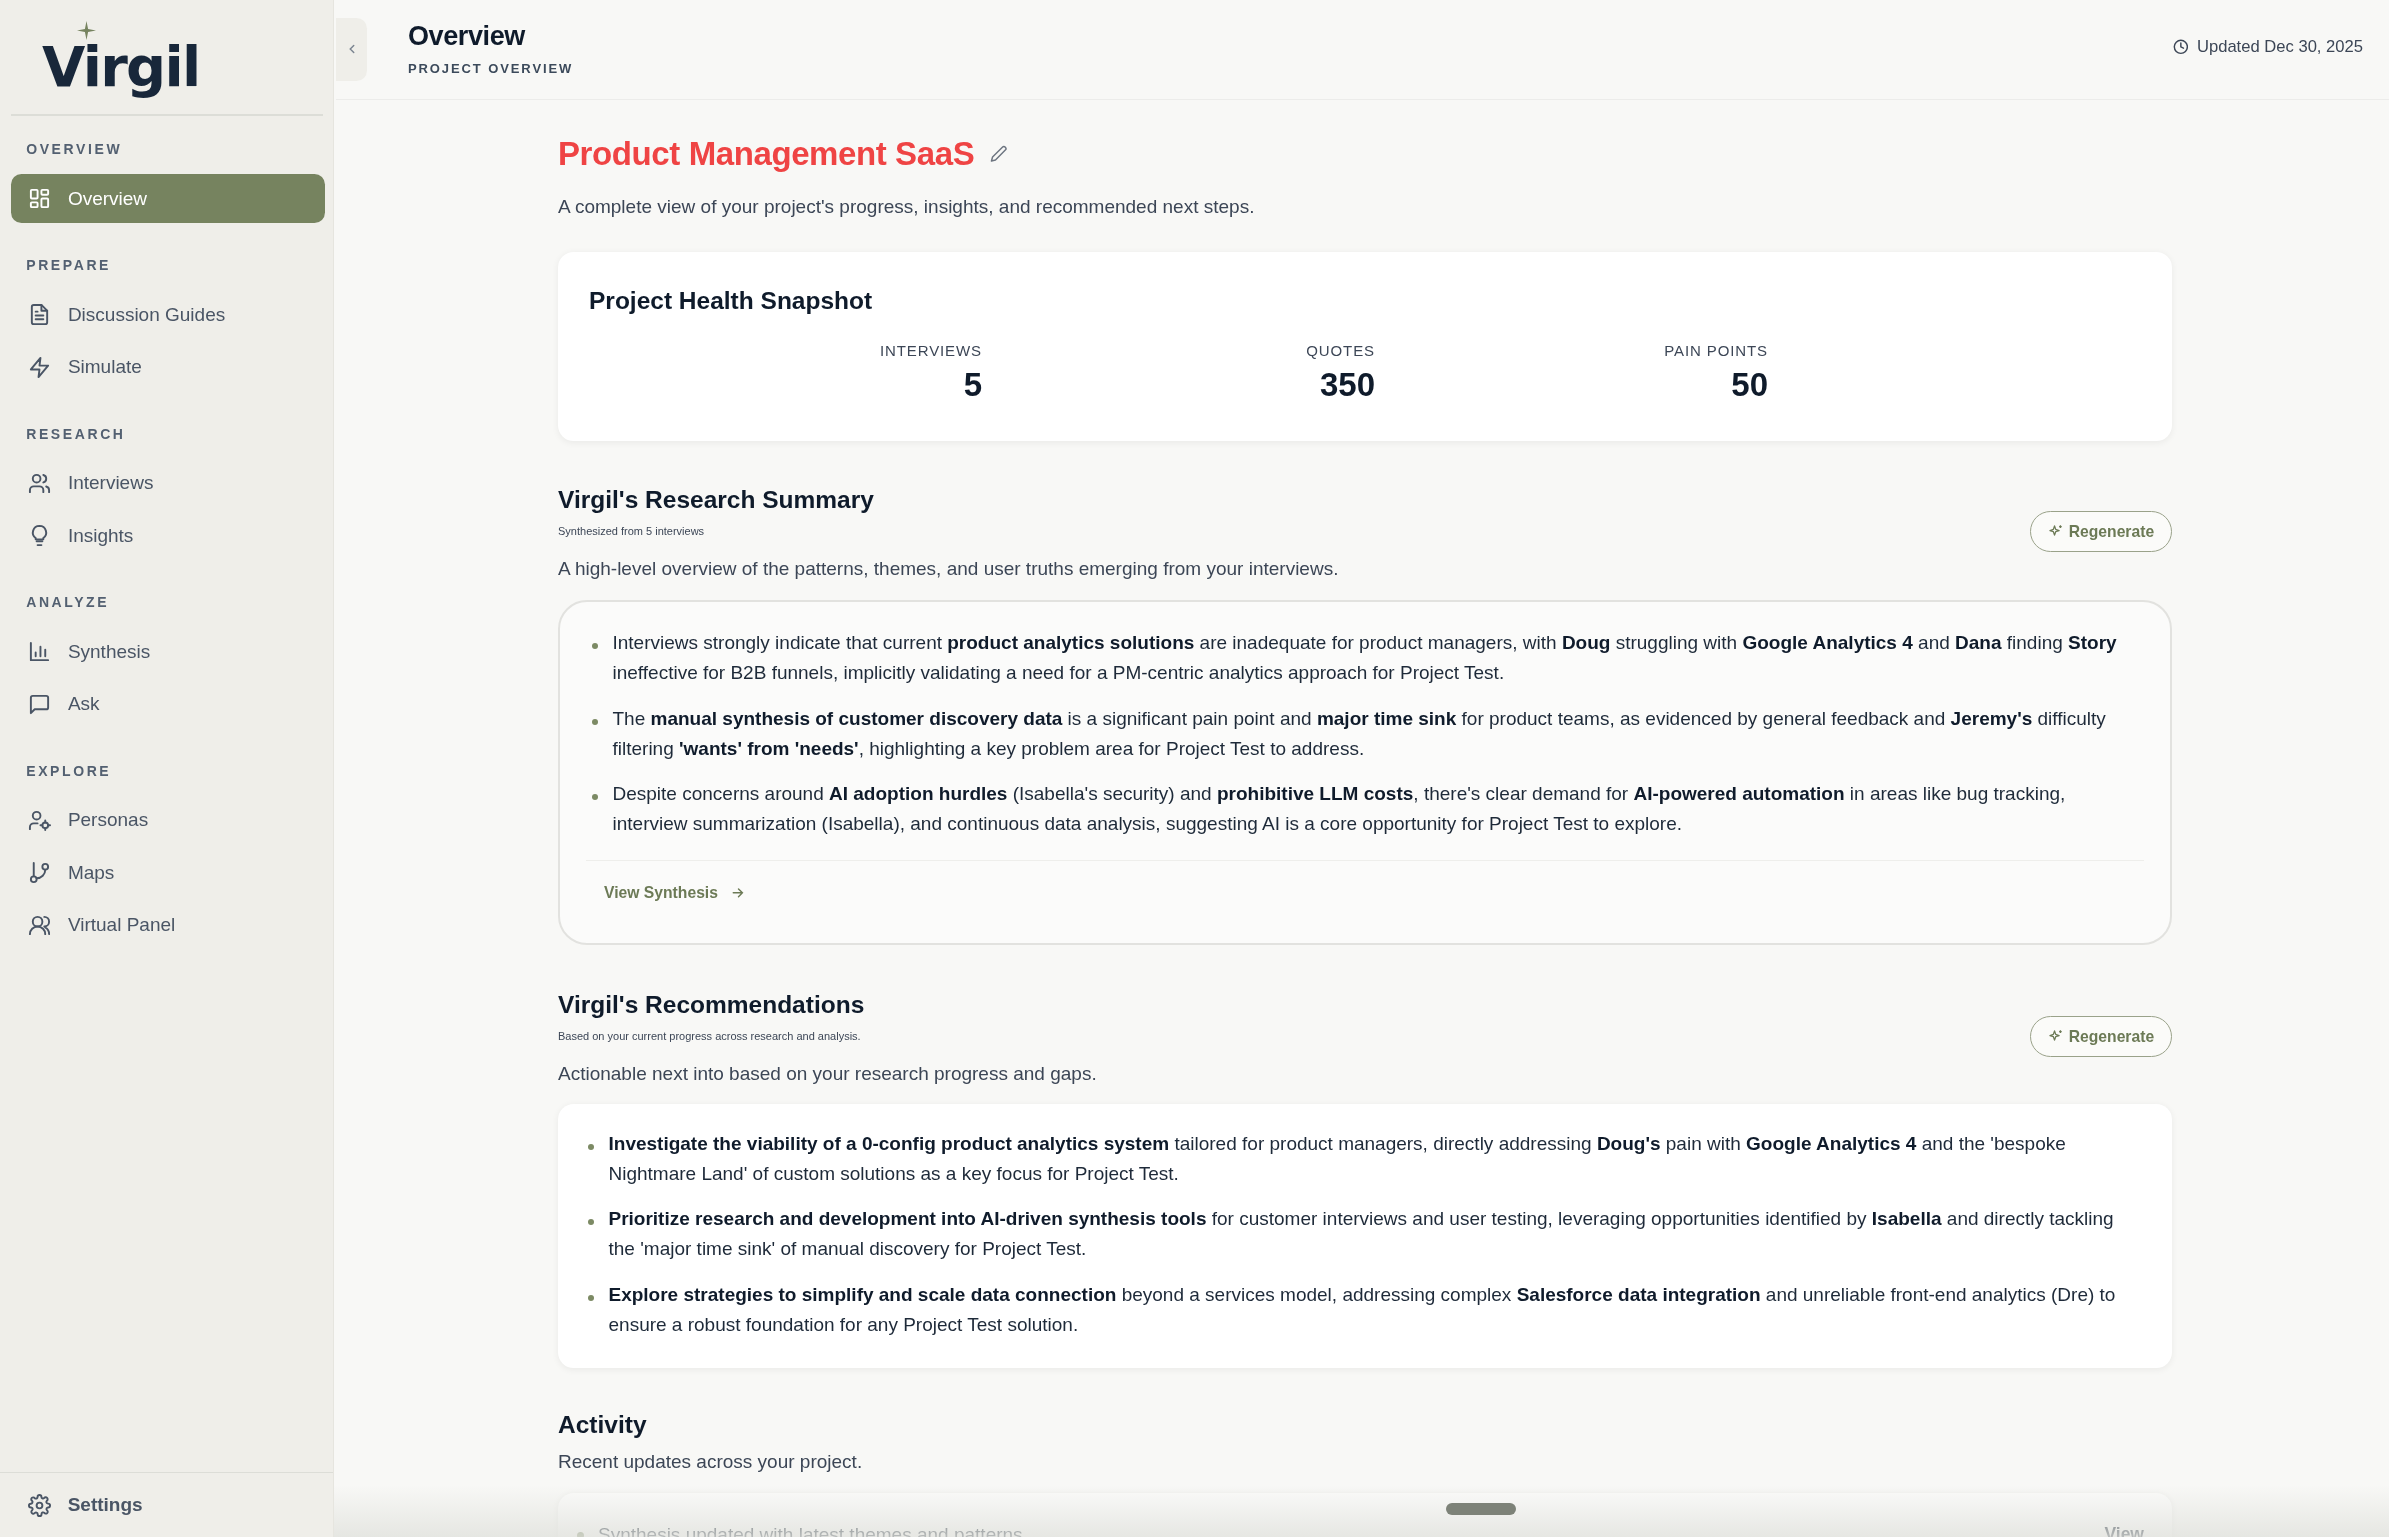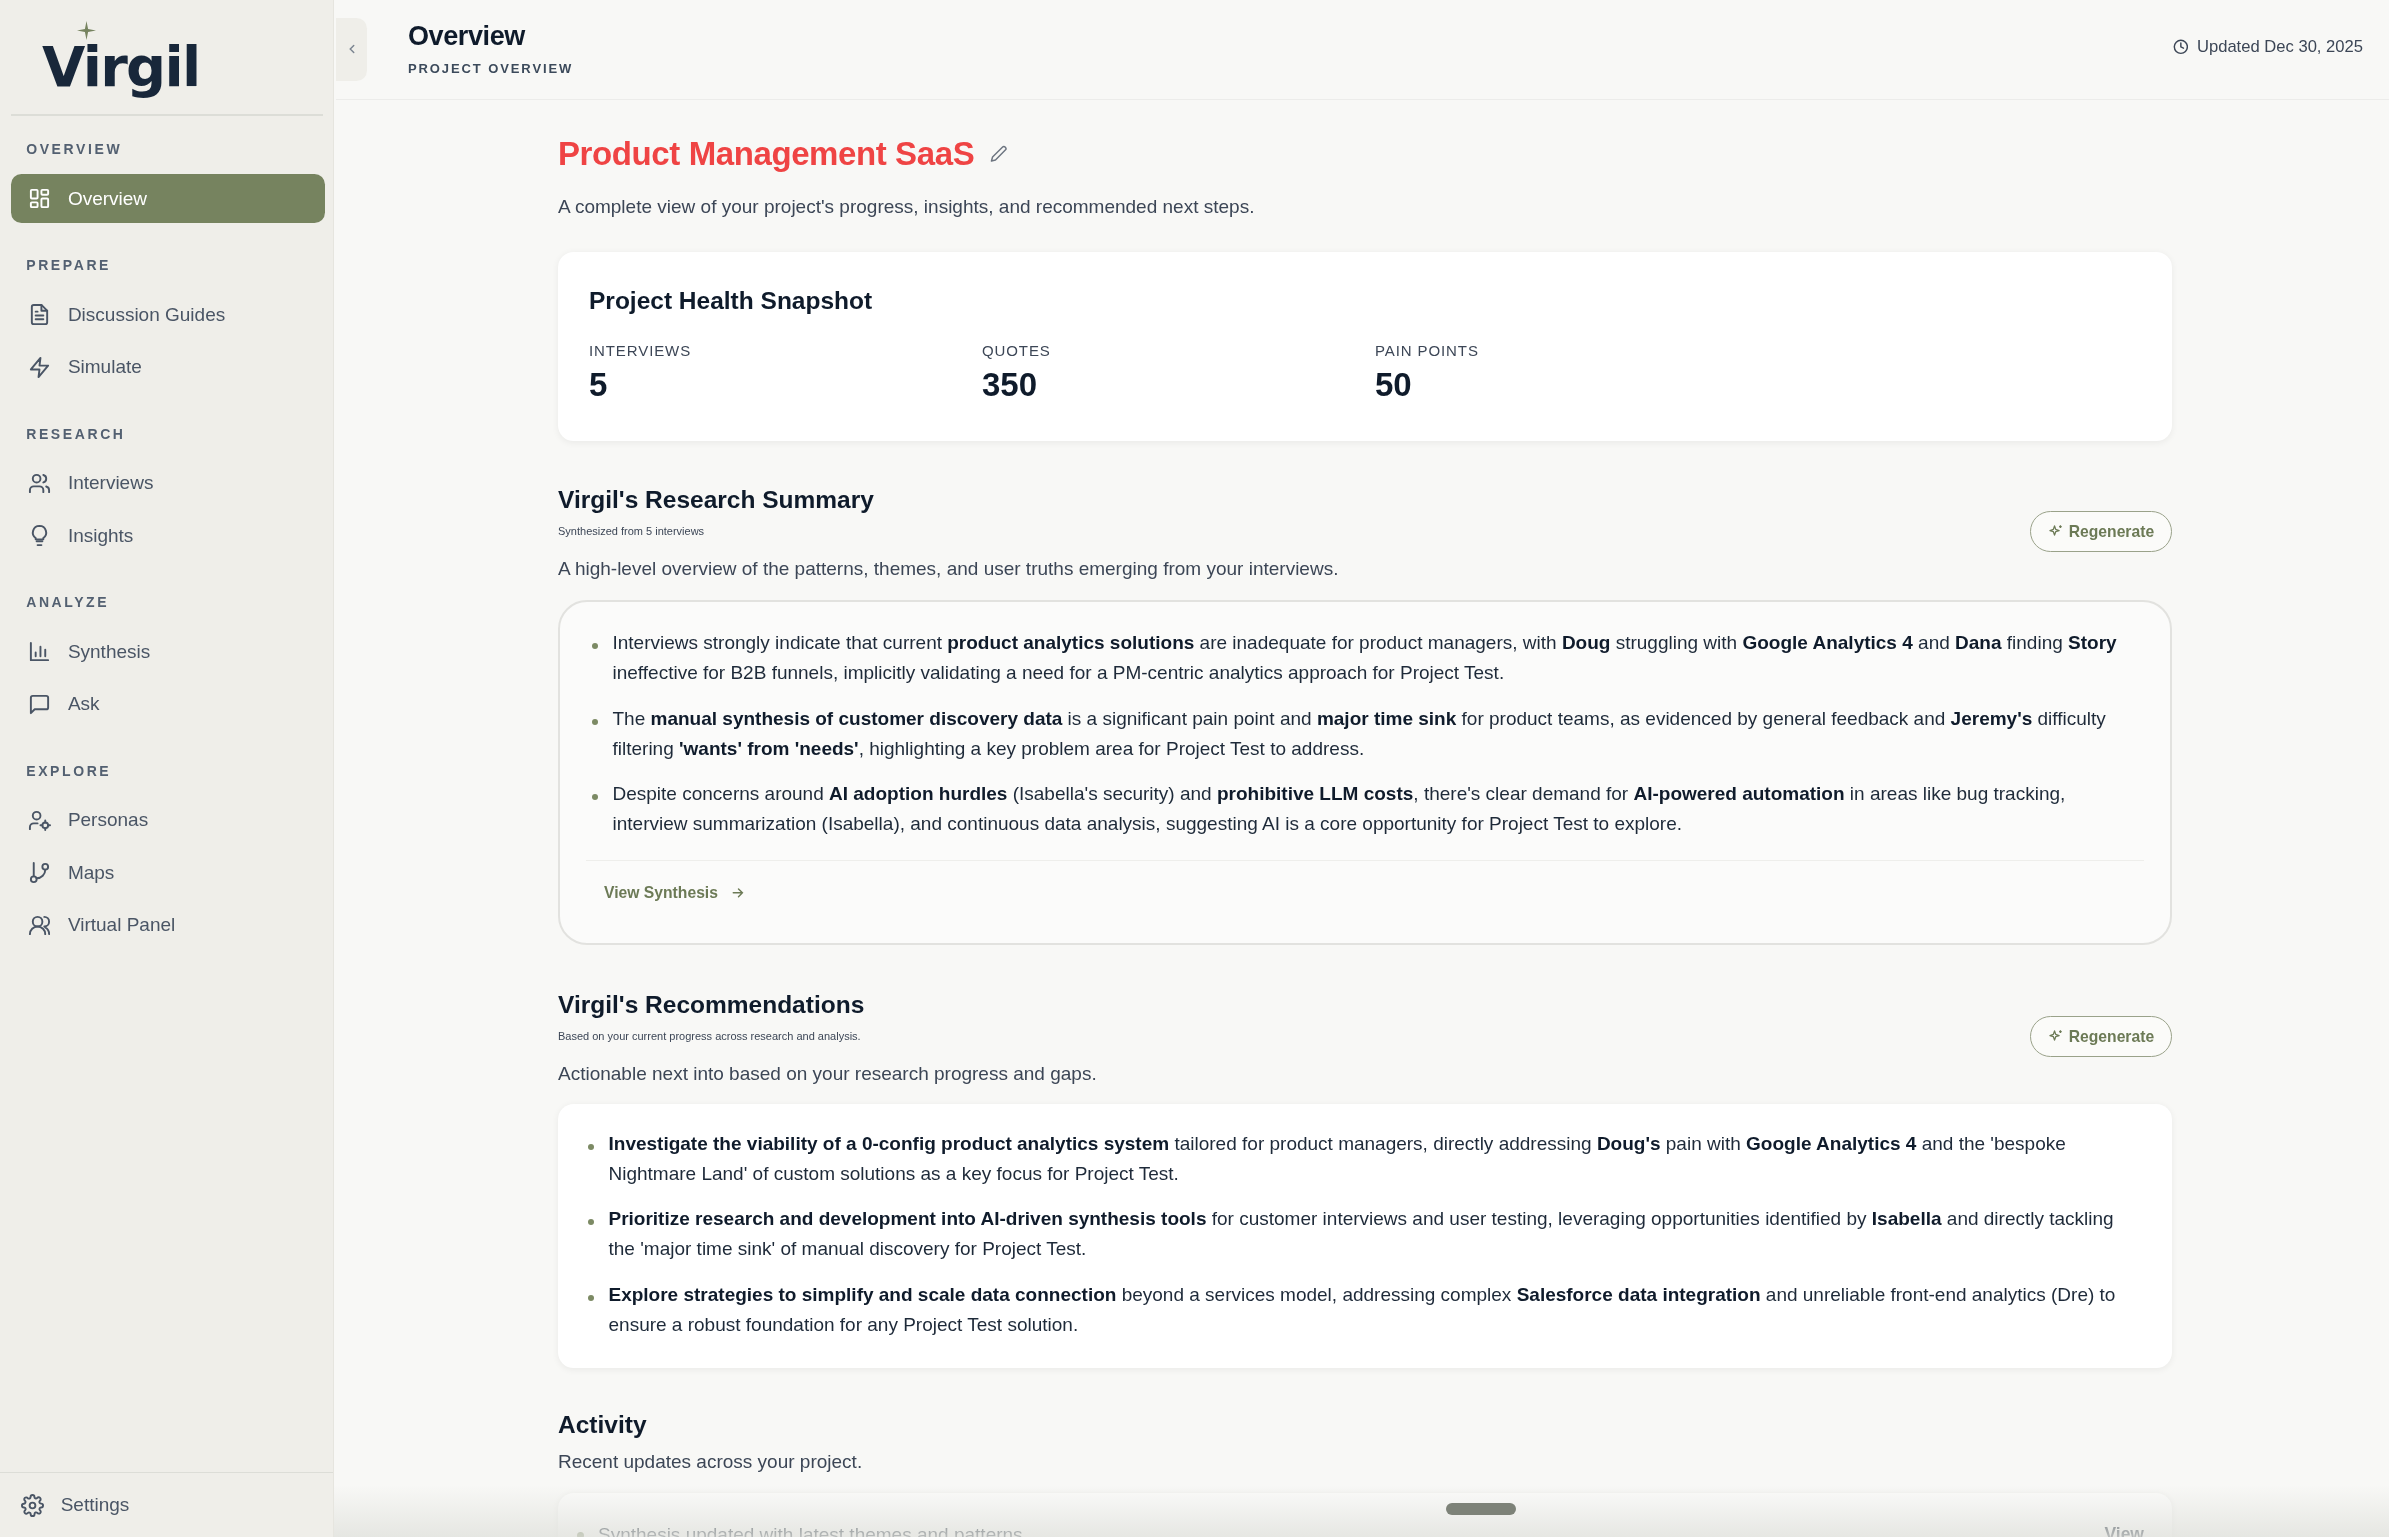--- a/index.html
+++ b/index.html
@@ -34,21 +34,21 @@
   }
   .nav-item {
     display: flex; align-items: center; height: 49px; border-radius: 10.5px;
     padding-left: 15.7px; color: #4a5565; font-size: 19px; cursor: pointer;
   }
   .nav-item.active { background: #76835f; color: #fff; }
   .nav-item .ico { width: 26px; height: 26px; margin-right: 15.7px; display: flex; align-items: center; justify-content: center; }
   .nav-item svg { stroke: currentColor; fill: none; stroke-width: 2; stroke-linecap: round; stroke-linejoin: round; }
   .sidebar-bottom {
     position: absolute; left: 0; right: 0; top: 1472px; border-top: 1.7px solid #dcddd7; height: 65px;
-    padding-left: 19px; display: flex; align-items: center;
+    padding-left: 26px; display: flex; align-items: center; font-weight: bold;
   }
   .sidebar-bottom .nav-item { padding-left: 0; }
   
   .collapse-tab {
     position: absolute; left: 336px; top: 17.5px; width: 31px; height: 63px;
     background: #efeee9; border-radius: 0 10.5px 10.5px 0; display: flex; align-items: center; justify-content: center;
     color: #7b8490; cursor: pointer;
   }
   .header {
     position: absolute; left: 336px; top: 0; right: 0; height: 100px; border-bottom: 1.7px solid #ececea;
@@ -62,21 +62,21 @@
   
   .main { position: absolute; left: 558px; top: 100px; width: 1614px; }
   .project-title-row { position: absolute; top: 35px; left: 0; display: flex; align-items: center; gap: 15.7px; }
   .project-title { font-size: 33px; font-weight: 700; color: #ef4444; letter-spacing: -0.4px; }
   .edit-btn { color: #6d7580; cursor: pointer; display: flex; align-items: center; }
   .project-desc { position: absolute; top: 96px; left: 0; font-size: 19px; color: #3c4656; }
   .card {
     position: absolute; left: 0; width: 1614px; background: #fff; border-radius: 15.7px;
     box-shadow: 0 1.7px 7px rgba(0,0,0,0.06);
   }
-  .snapshot { top: 152px; height: 189px; }
+  .snapshot { top: 152px; height: 189px; text-align: right; }
   .snapshot-title { position: absolute; left: 31px; top: 35px; font-size: 24.5px; font-weight: 700; color: #0f1b2b; }
   .stats { position: absolute; left: 31px; top: 90px; display: flex; }
   .stat { width: 393px; }
   .stat-label { font-size: 15px; color: #3c4656; letter-spacing: 0.9px; }
   .stat-value { font-size: 33px; font-weight: 700; color: #0f1b2b; margin-top: 7px; }
   .section-title { position: absolute; left: 0; font-size: 24.5px; font-weight: 700; color: #0f1b2b; }
   .section-meta { position: absolute; left: 0; font-size: 11px; color: #3c4656; }
   .section-desc { position: absolute; left: 0; font-size: 19px; color: #3c4656; }
   .regen-btn {
     position: absolute; right: 0; width: 142px; height: 41px; border: 1.7px solid #9aa28a; border-radius: 21px;

